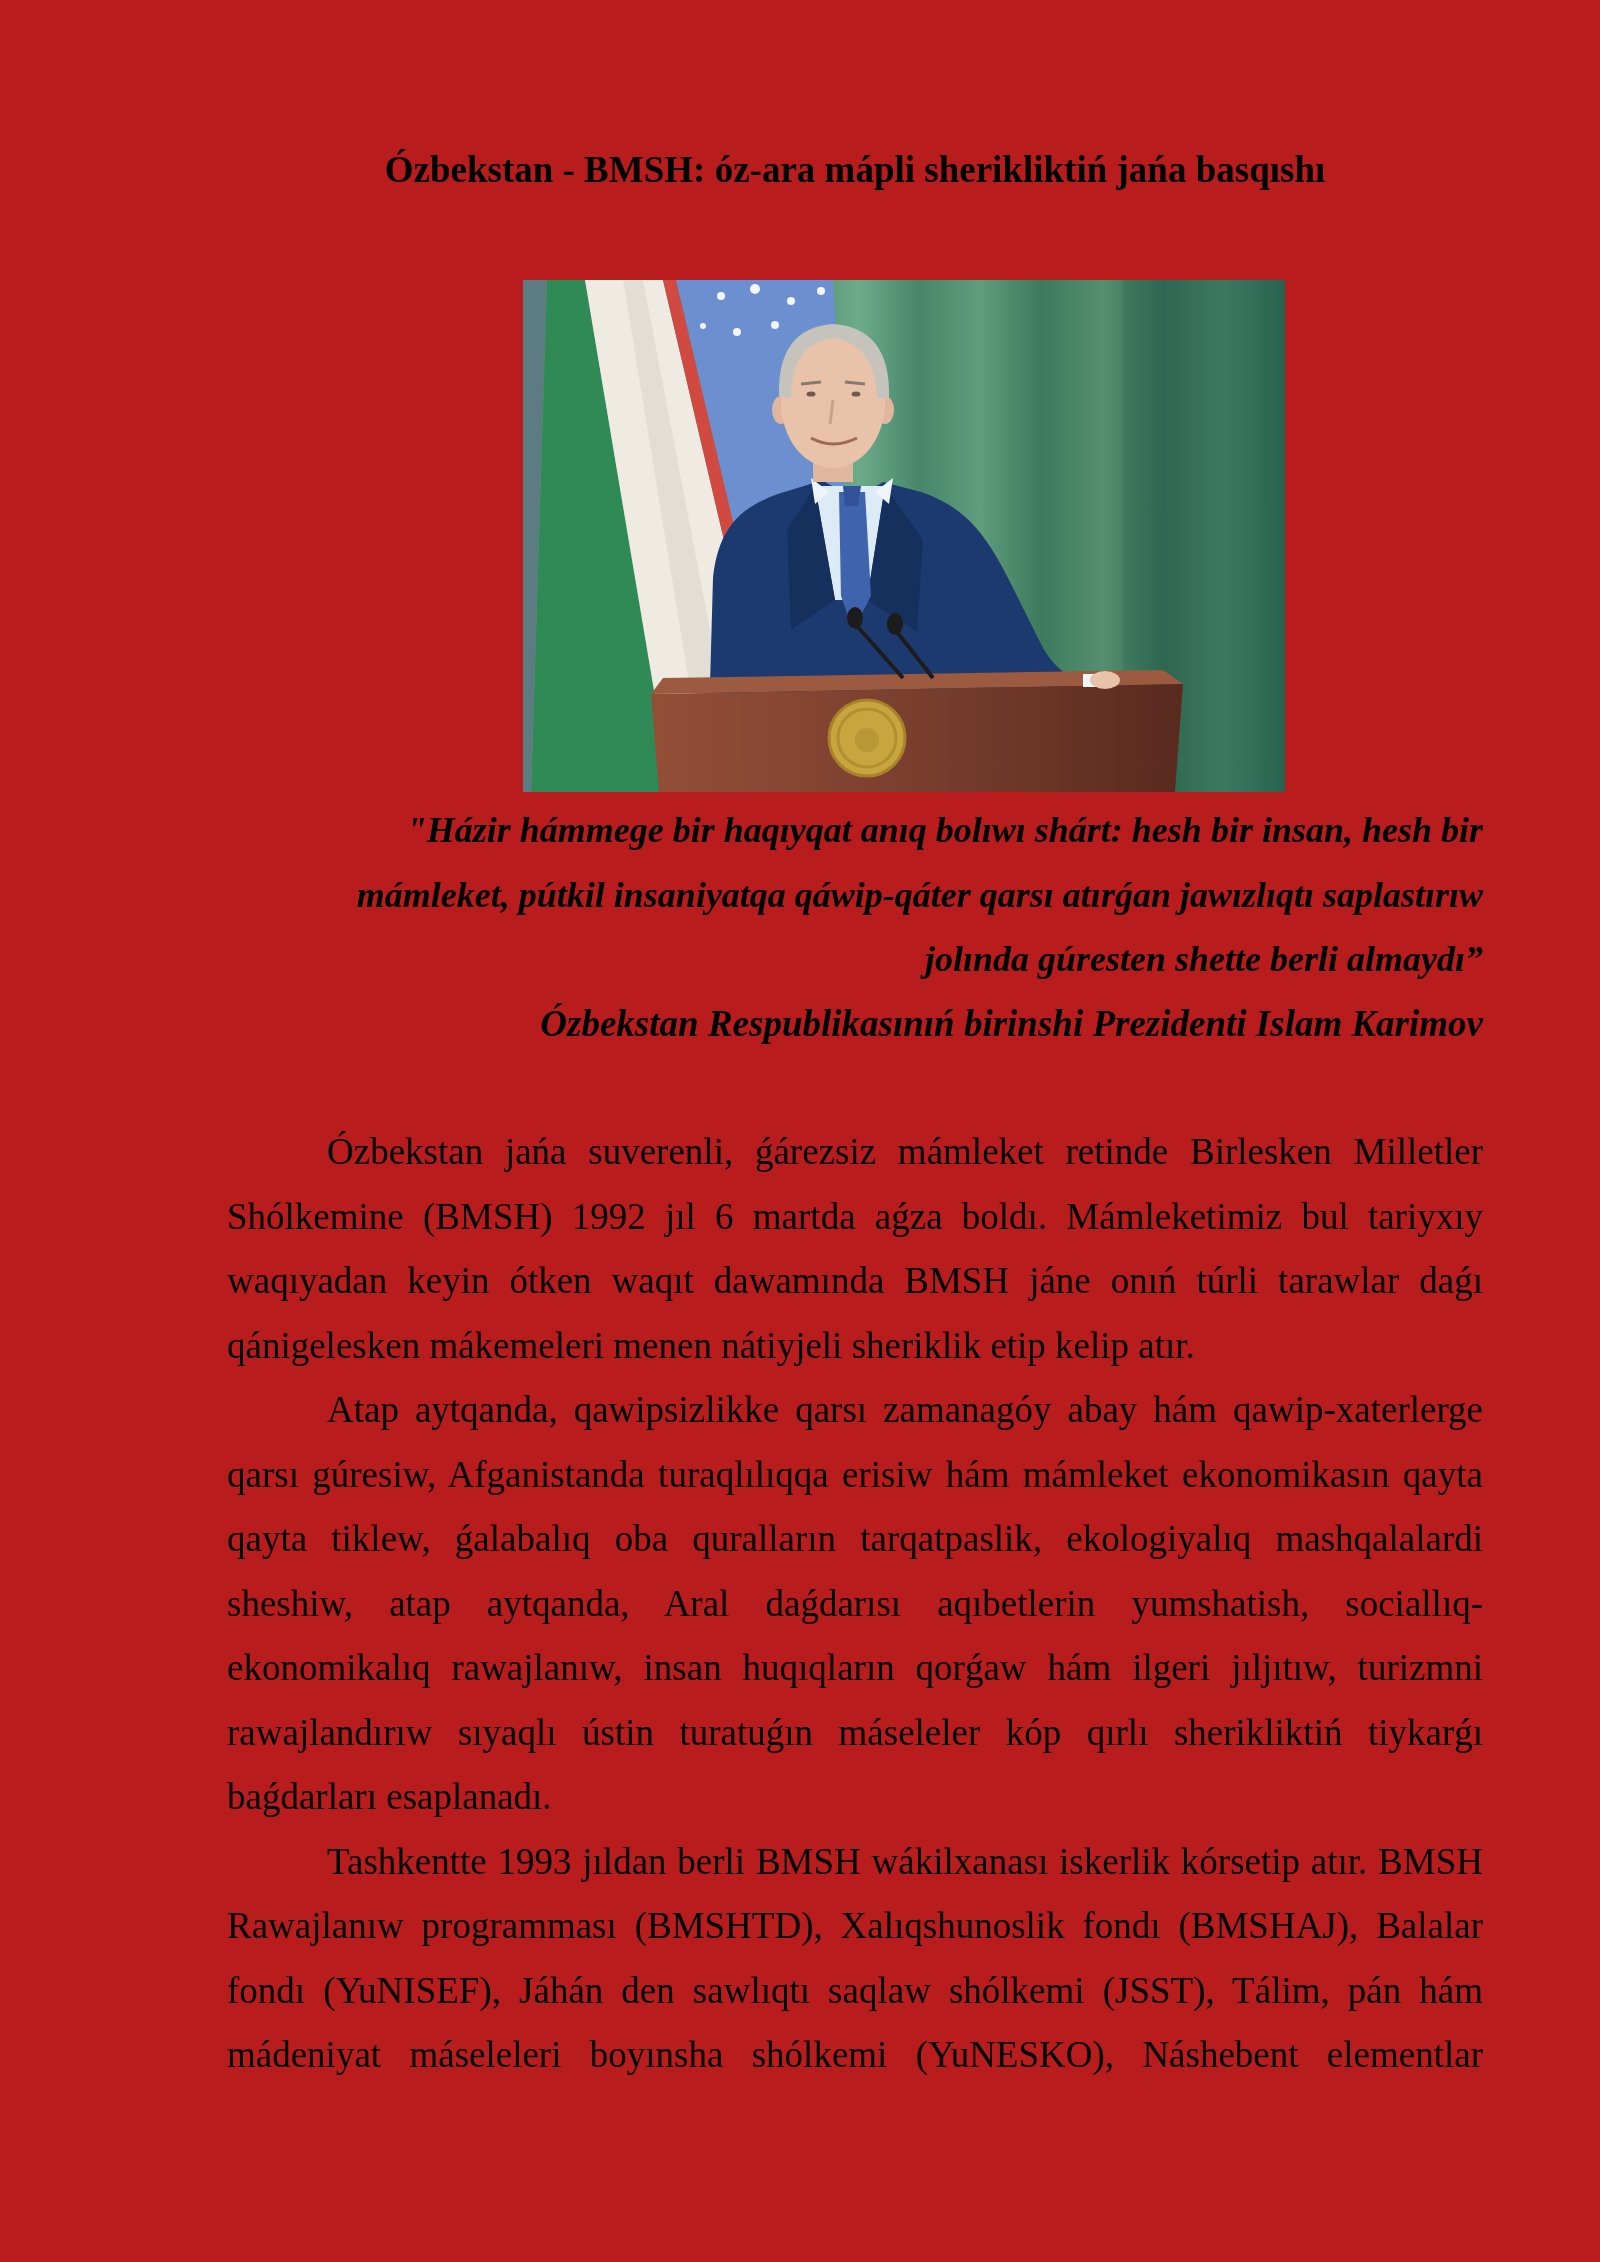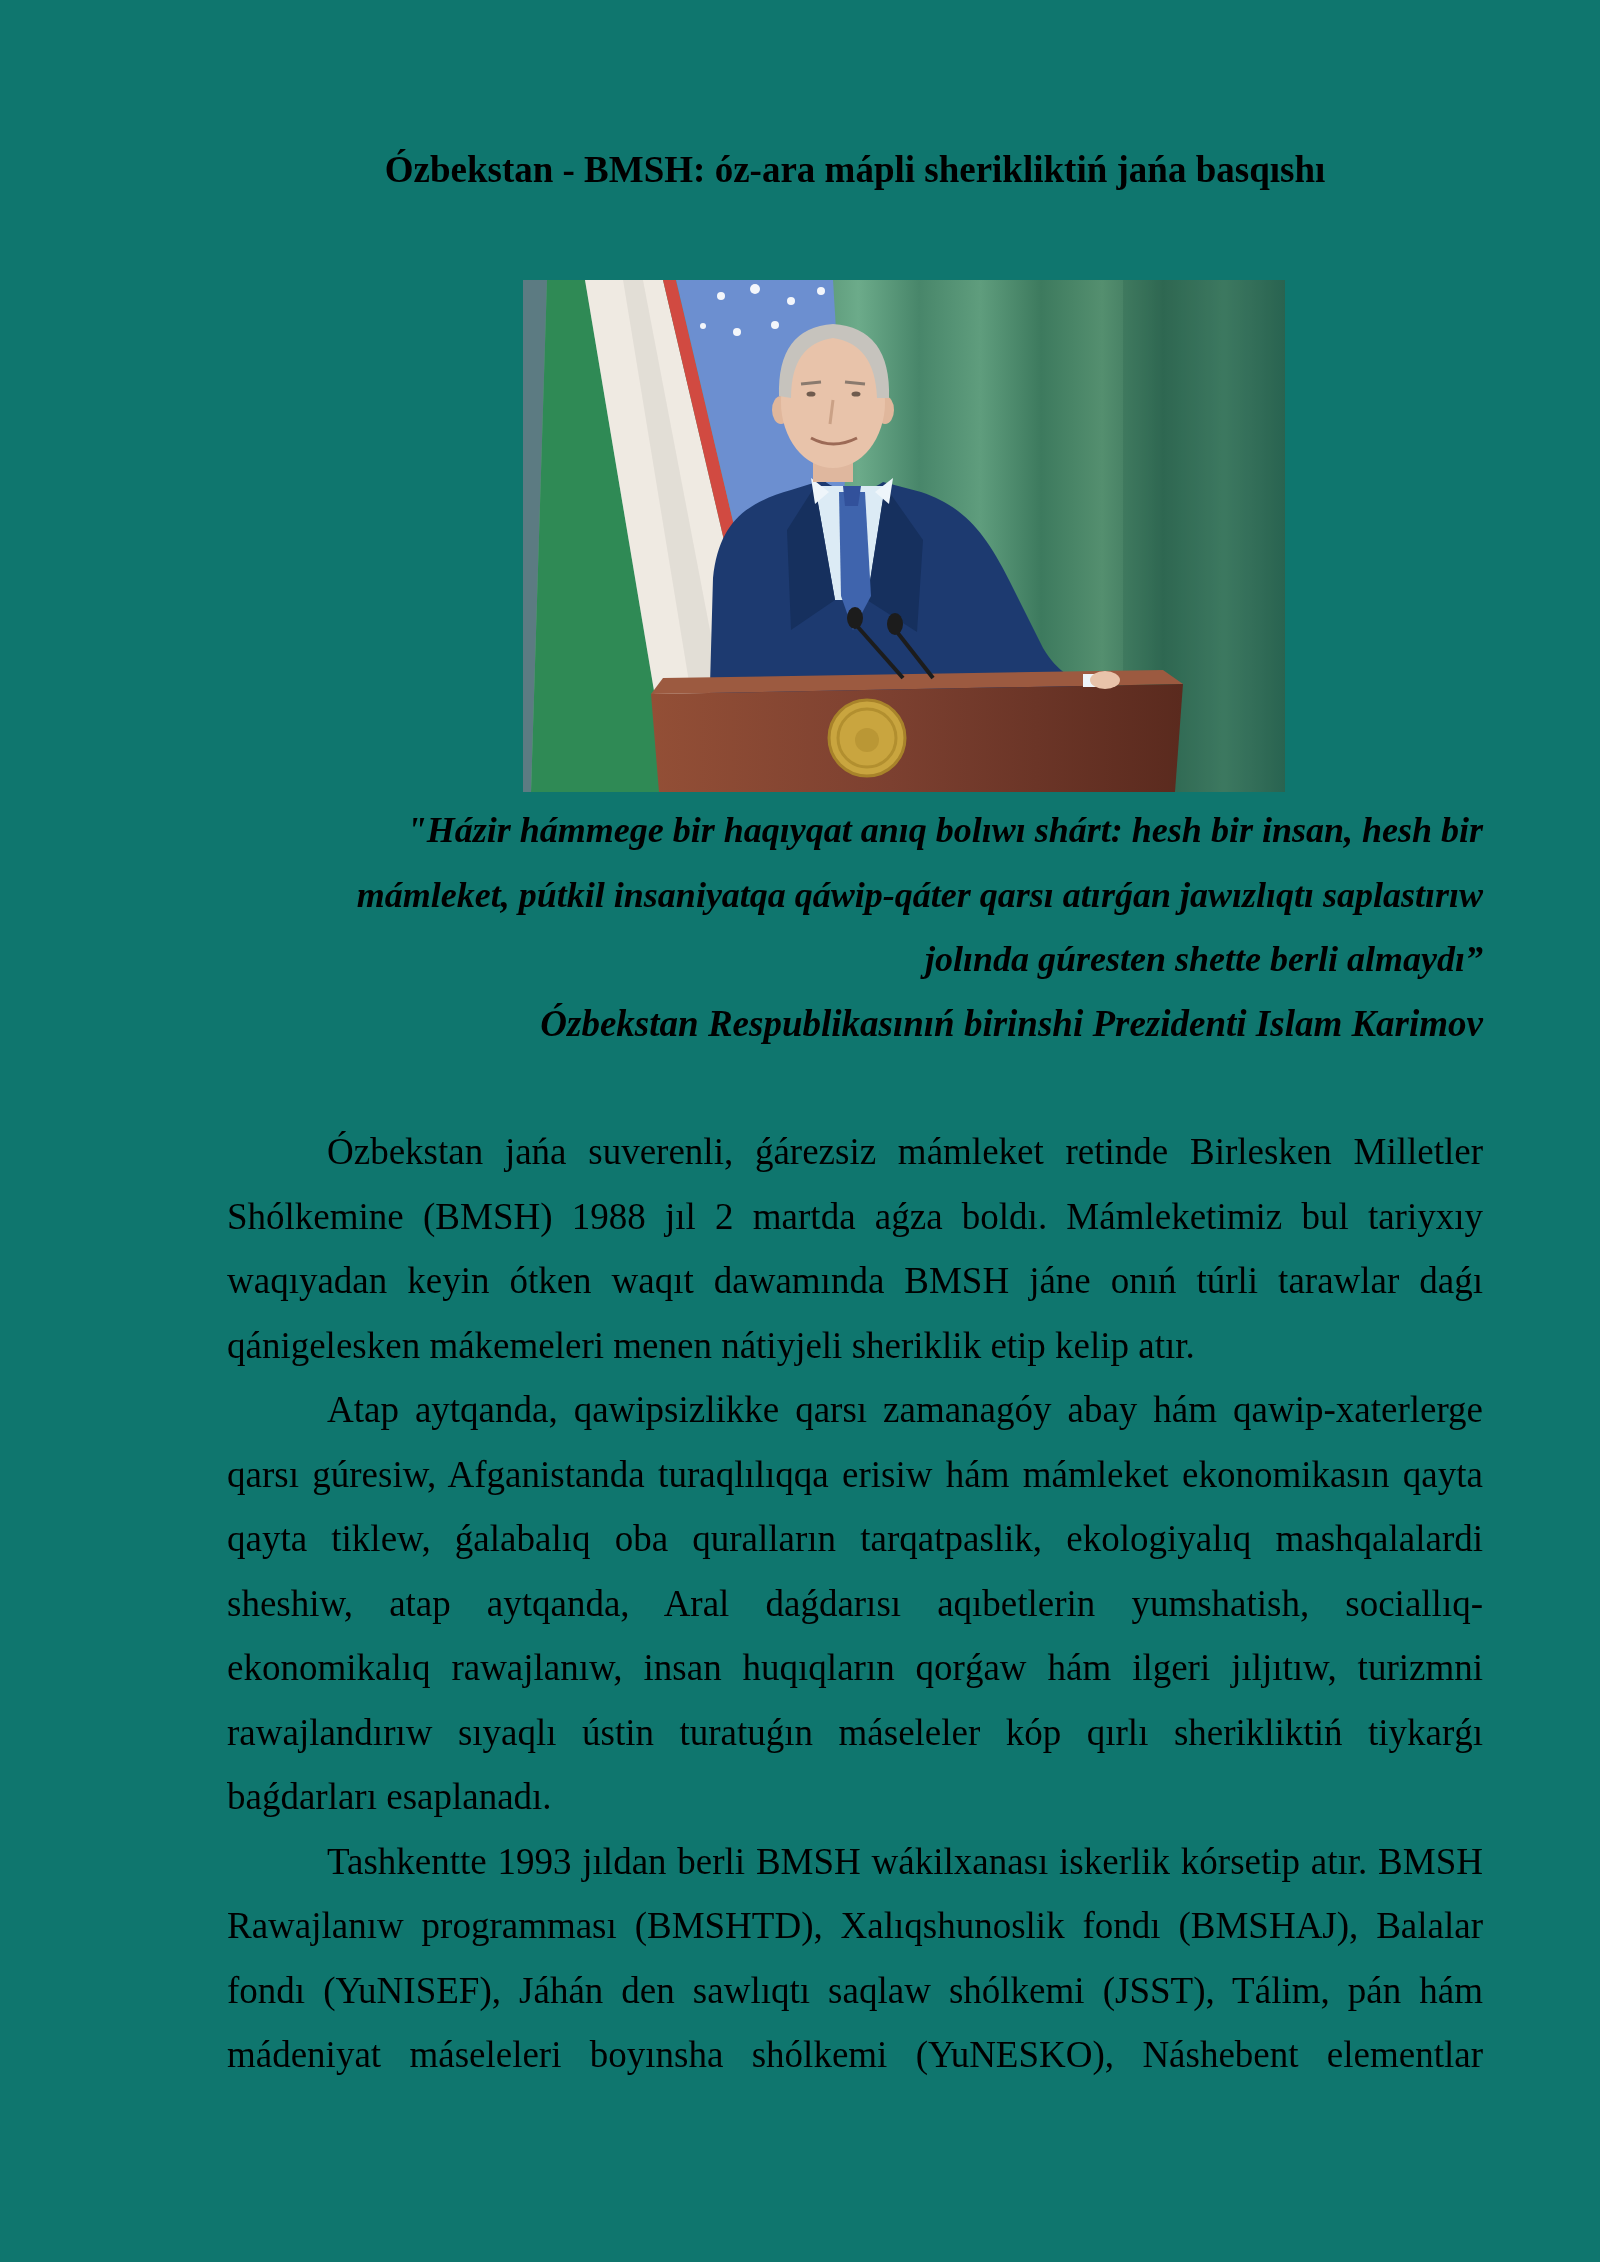--- a/index.html
+++ b/index.html
@@ -1,20 +1,20 @@
 <!DOCTYPE html>
 <html><head>
 <meta charset="utf-8">
 <style>
   html, body { margin: 0; padding: 0; background: #ffffff; }
   .page {
     position: relative;
     width: 1600px;
     height: 2262px;
-    background: #0f766e;
+    background: #b91c1c;
     overflow: hidden;
     font-family: "Liberation Serif", "DejaVu Serif", serif;
     color: #000000;
   }
   .doc-title {
     position: absolute;
     top: 138px;
     left: 227px;
     width: 1256px;
     text-align: center;
@@ -176,18 +176,18 @@
   </div>
 
   <div class="quote-block">
     <div class="quote-line">"Házir hámmege bir haqıyqat anıq bolıwı shárt: hesh bir insan, hesh bir</div>
     <div class="quote-line">mámleket, pútkil insaniyatqa qáwip-qáter qarsı atırǵan jawızlıqtı saplastırıw</div>
     <div class="quote-line">jolında gúresten shette berli almaydı”</div>
     <div class="quote-attribution">Ózbekstan Respublikasınıń birinshi Prezidenti Islam Karimov</div>
   </div>
 
   <div class="body-text">
-    <p>Ózbekstan jańa suverenli, ǵárezsiz mámleket retinde Birlesken Milletler Shólkemine (BMSH) 1988 jıl 2 martda aǵza boldı. Mámleketimiz bul tariyxıy waqıyadan keyin ótken waqıt dawamında BMSH jáne onıń túrli tarawlar daǵı qánigelesken mákemeleri menen nátiyjeli sheriklik etip kelip atır.</p>
+    <p>Ózbekstan jańa suverenli, ǵárezsiz mámleket retinde Birlesken Milletler Shólkemine (BMSH) 1992 jıl 6 martda aǵza boldı. Mámleketimiz bul tariyxıy waqıyadan keyin ótken waqıt dawamında BMSH jáne onıń túrli tarawlar daǵı qánigelesken mákemeleri menen nátiyjeli sheriklik etip kelip atır.</p>
     <p>Atap aytqanda, qawipsizlikke qarsı zamanagóy abay hám qawip-xaterlerge qarsı gúresiw, Afganistanda turaqlılıqqa erisiw hám mámleket ekonomikasın qayta qayta tiklew, ǵalabalıq oba quralların tarqatpaslik, ekologiyalıq mashqalalardi sheshiw, atap aytqanda, Aral daǵdarısı aqıbetlerin yumshatish, sociallıq-ekonomikalıq rawajlanıw, insan huqıqların qorǵaw hám ilgeri jıljıtıw, turizmni rawajlandırıw sıyaqlı ústin turatuǵın máseleler kóp qırlı sherikliktiń tiykarǵı baǵdarları esaplanadı.</p>
     <p class="truncated">Tashkentte 1993 jıldan berli BMSH wákilxanası iskerlik kórsetip atır. BMSH Rawajlanıw programması (BMSHTD), Xalıqshunoslik fondı (BMSHAJ), Balalar fondı (YuNISEF), Jáhán den sawlıqtı saqlaw shólkemi (JSST), Tálim, pán hám mádeniyat máseleleri boyınsha shólkemi (YuNESKO), Náshebent elementlar</p>
   </div>
 
 </div>
 
 </body></html>

